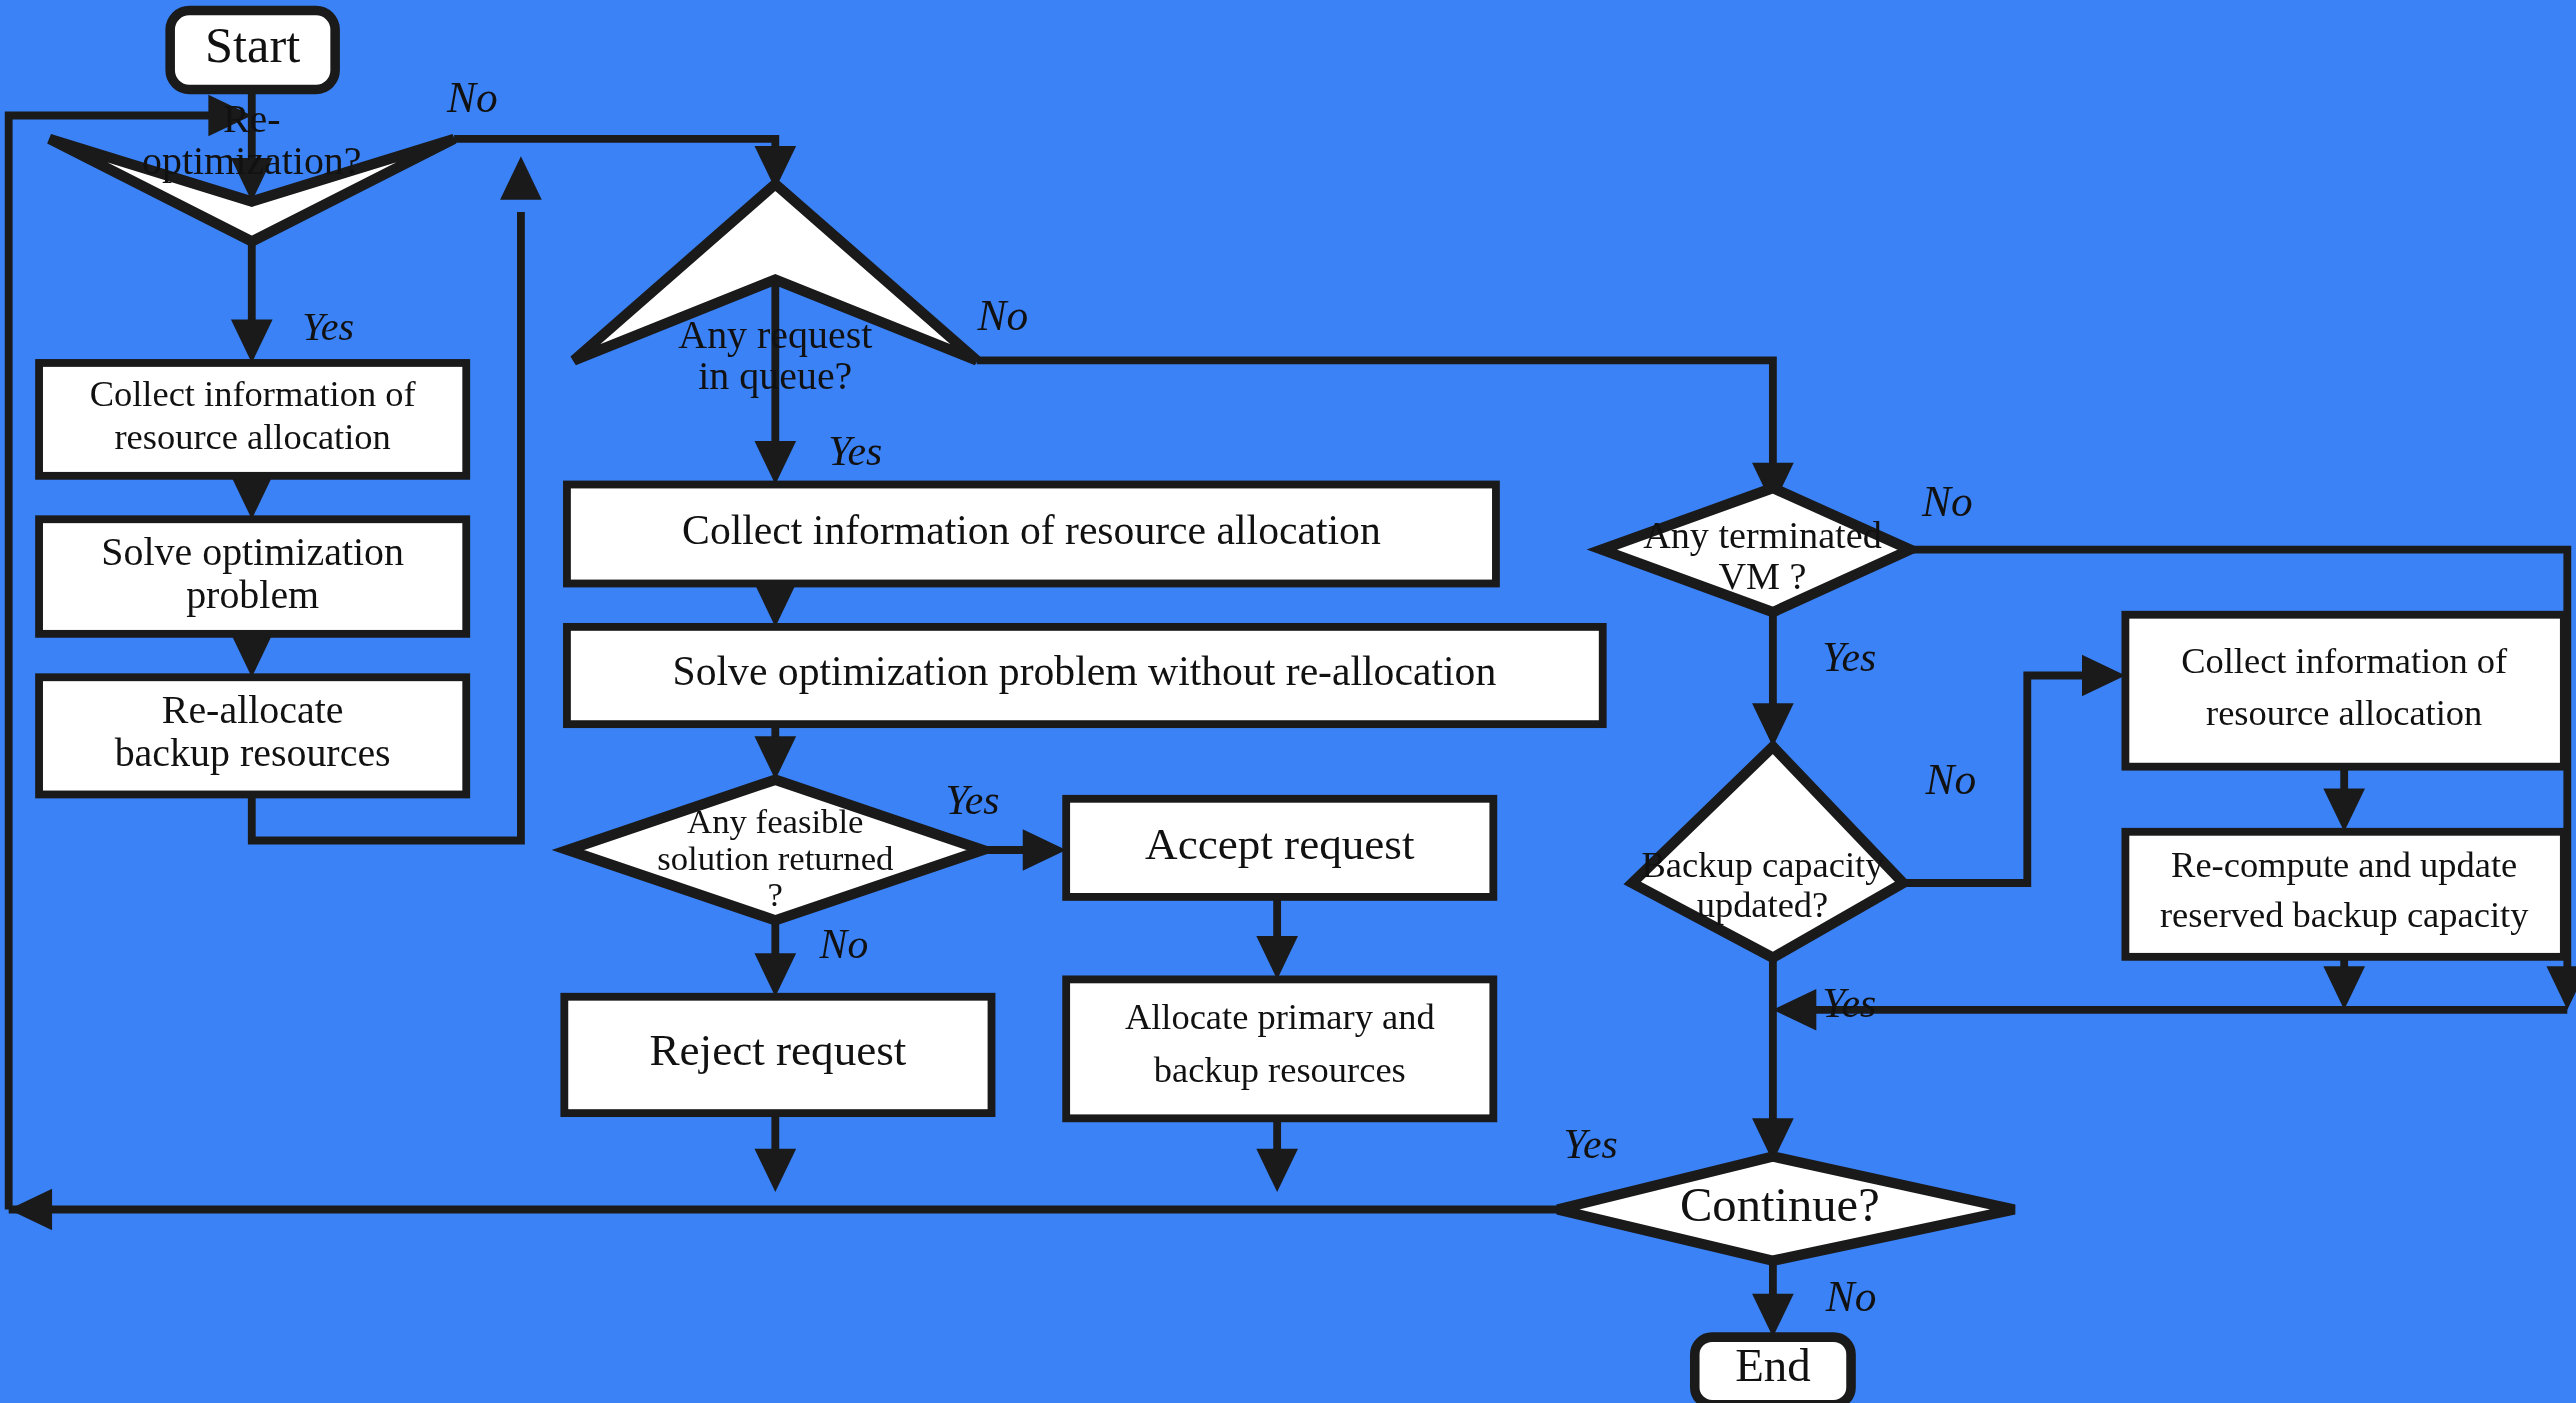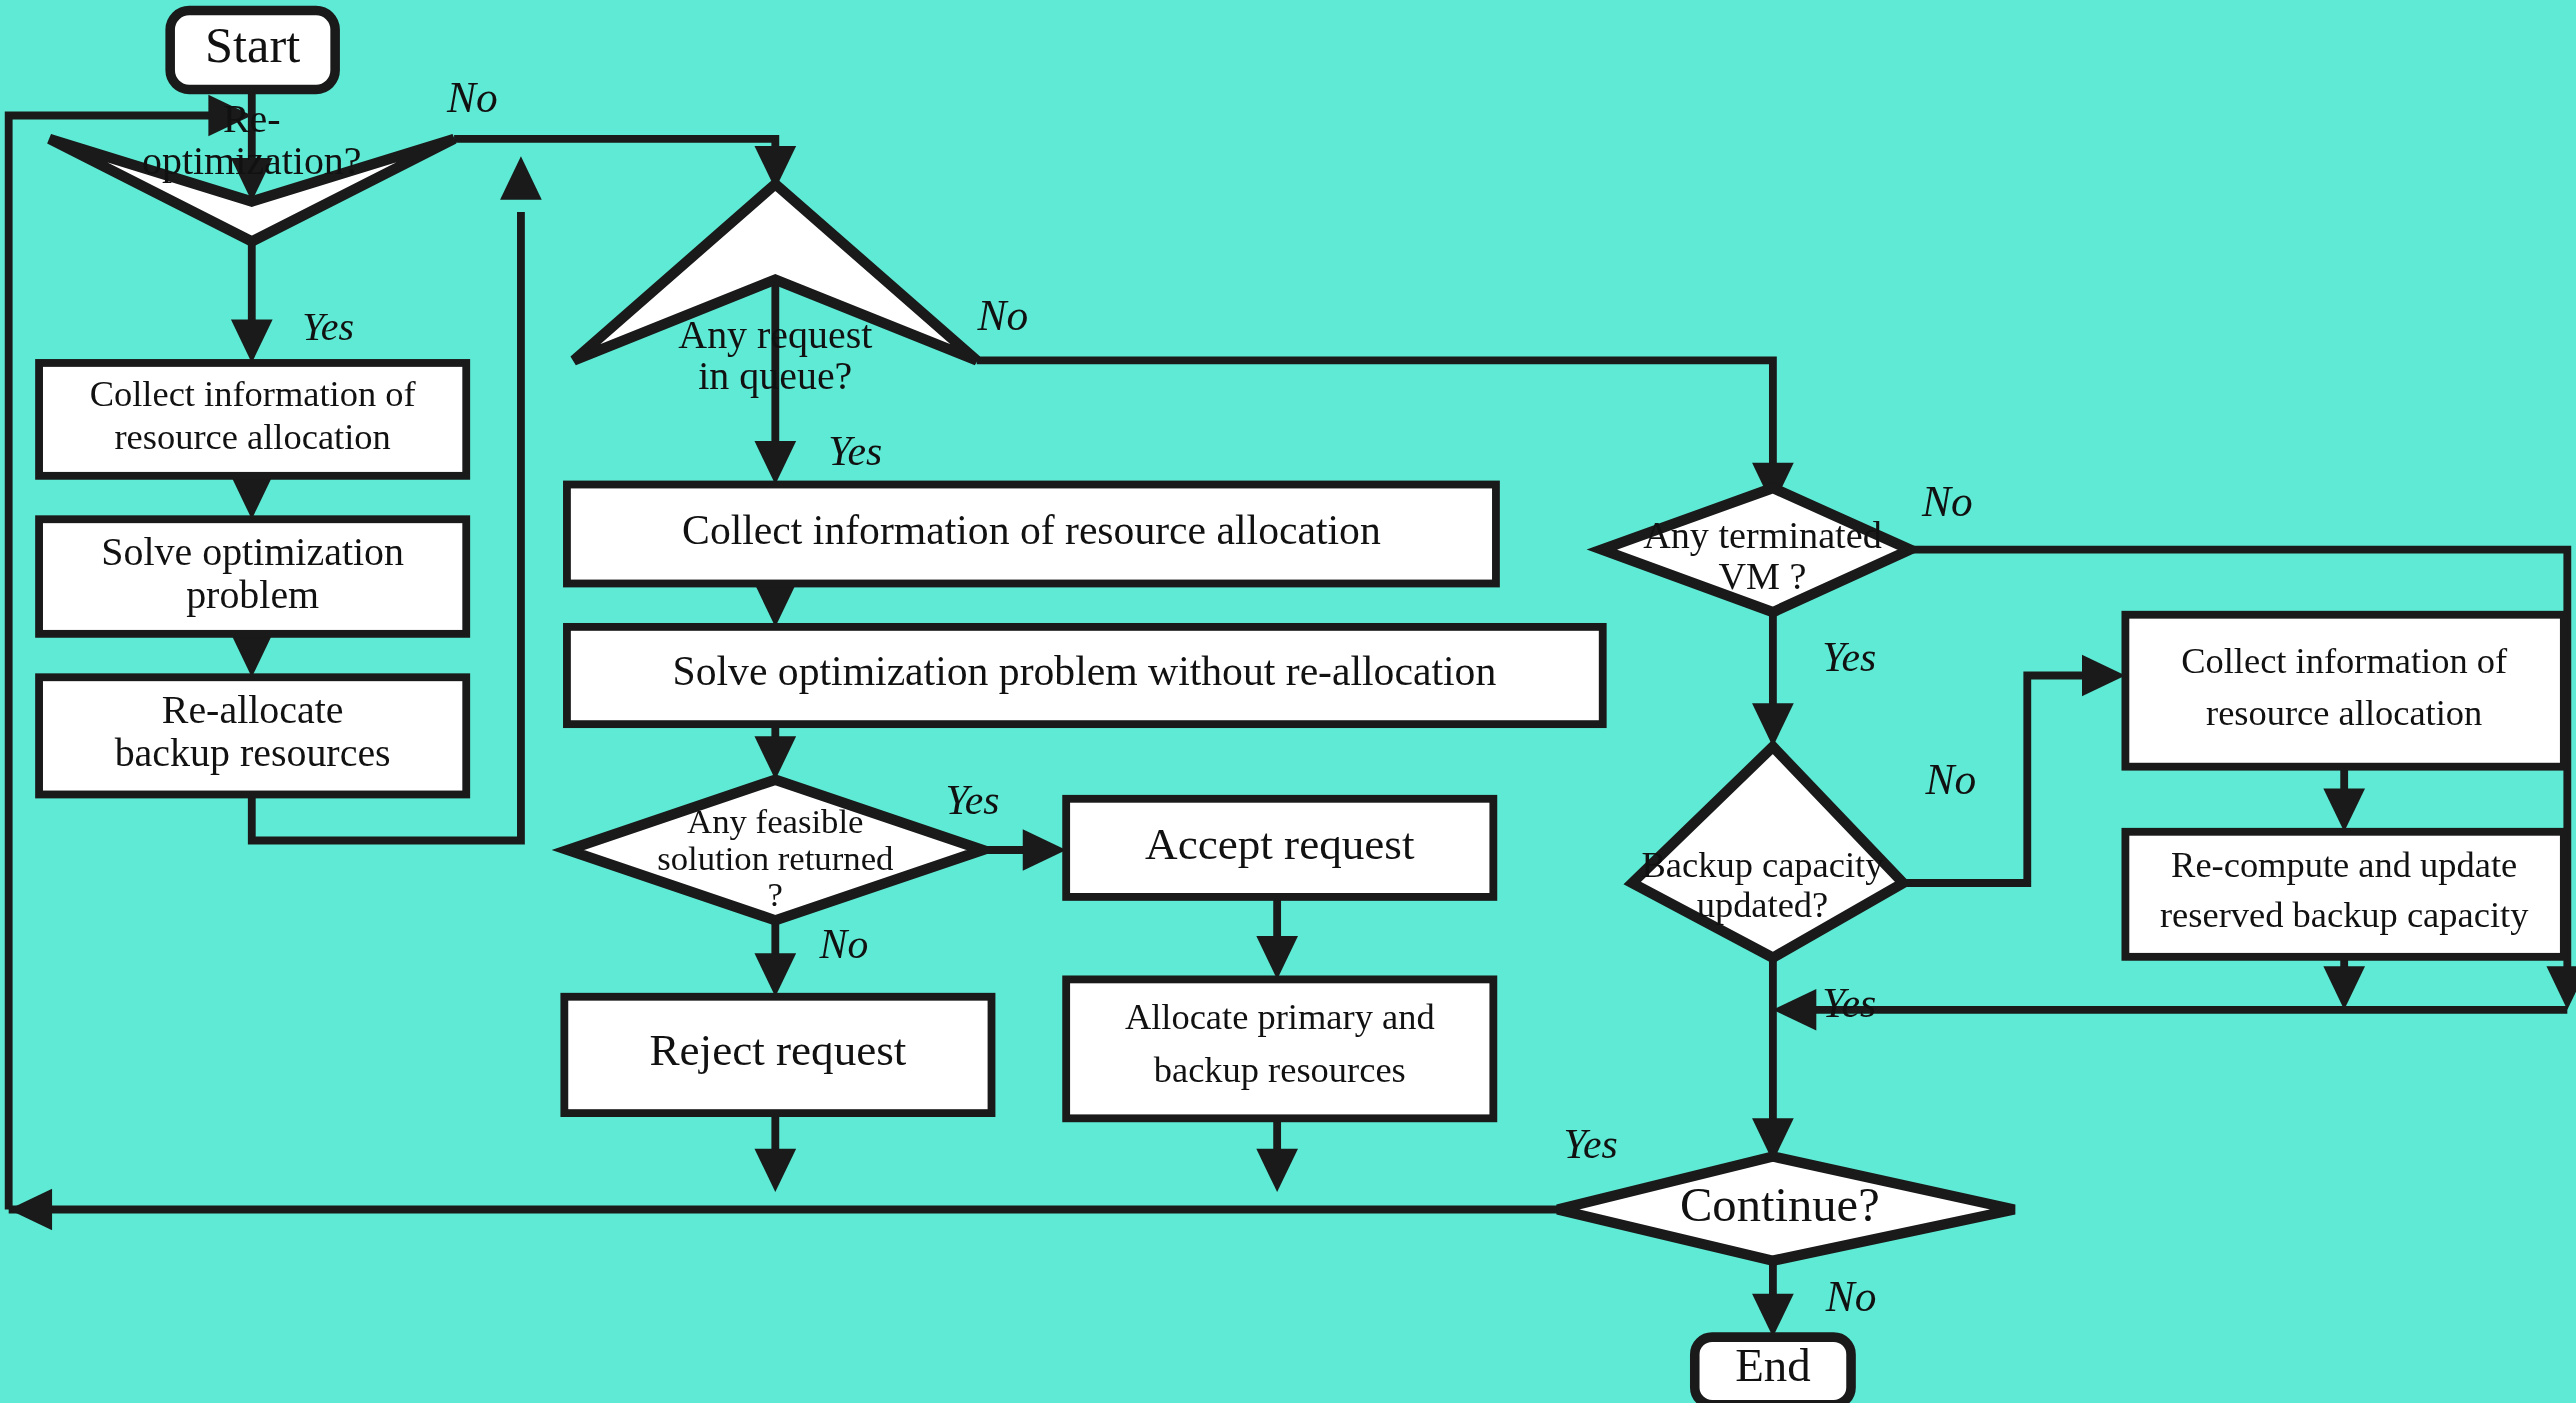--- a/index.html
+++ b/index.html
@@ -5,21 +5,21 @@
 <style>
   html, body {
     margin: 0;
     padding: 0;
     background: #ffffff;
   }
   #diagram-root {
     position: relative;
     width: 2576px;
     height: 1404px;
-    background: #5eead4;
+    background: #3b82f6;
     font-family: "Liberation Serif", "DejaVu Serif", serif;
     overflow: hidden;
   }
   svg#flow-svg {
     position: absolute;
     left: 0;
     top: 0;
     width: 2576px;
     height: 1404px;
     display: block;

